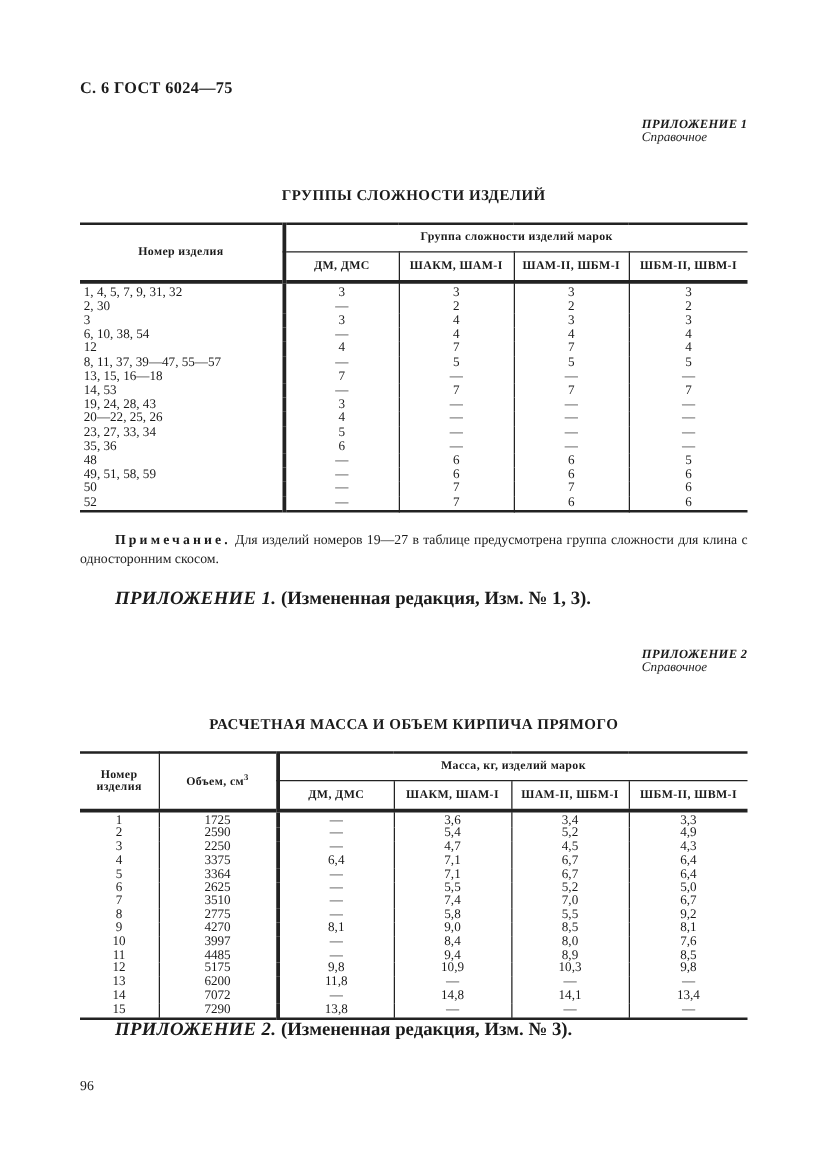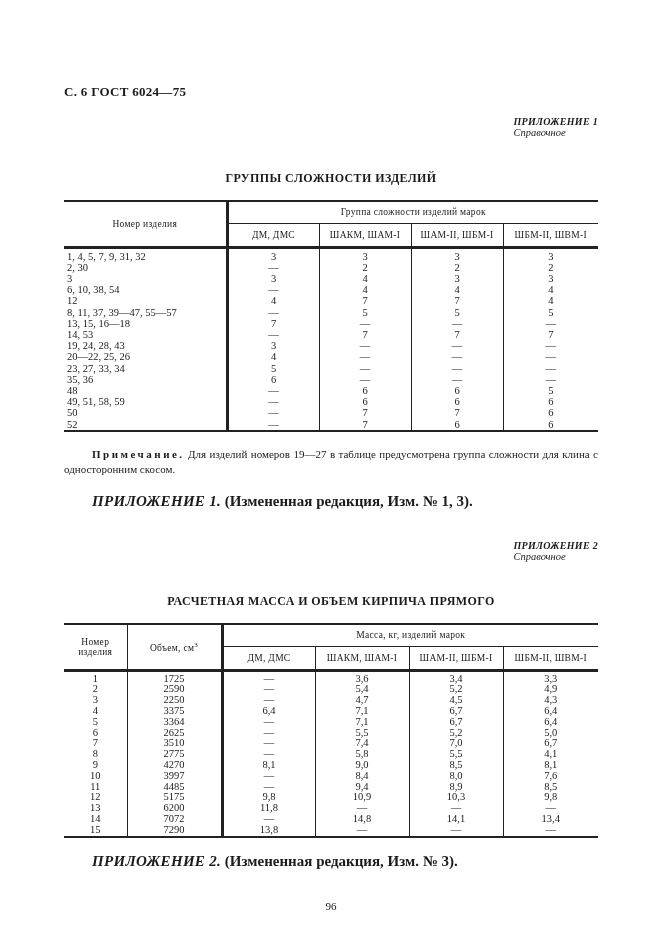--- a/index.html
+++ b/index.html
@@ -3,39 +3,39 @@
 <meta charset="utf-8">
 <style>
   * { margin:0; padding:0; box-sizing:border-box; }
   html,body { background:#ffffff; }
   body {
     width:661px; height:936px;
     font-family:"Liberation Serif", serif;
     color:#1b1b1b;
     overflow:hidden;
   }
-  .page { width:534px; margin-left:64px; padding-top:84px; position:relative; }
+  .page { width:534px; margin-left:64px; padding-top:62px; position:relative; }
 
   .doc-header { font-size:13px; font-weight:bold; letter-spacing:.3px; }
 
   .appendix-block { display:flex; justify-content:flex-end; }
   .appendix-inner { text-align:left; }
   .appendix-label { font-size:10px; font-style:italic; font-weight:bold; letter-spacing:.3px; }
   .appendix-type { font-size:10.5px; font-style:italic; }
   .ap1 { margin-top:16px; }
   .ap2 { margin-top:30px; }
 
   .table-title { text-align:center; font-size:12px; font-weight:bold; letter-spacing:.4px; }
   .tt1 { margin-top:33px; }
   .tt2 { margin-top:32px; }
 
   table.gost { border-collapse:collapse; table-layout:fixed; width:534px;
     border-top:2px solid #222; border-bottom:2px solid #222; margin-top:14px; }
   table.gost thead { border-bottom:3px solid #222; }
-  table.gost th { font-weight:normal; font-size:9.5px; letter-spacing:.3px; vertical-align:middle; padding:0; }
+  table.gost th { font-weight:bold; font-size:9.5px; letter-spacing:.3px; vertical-align:middle; padding:0; }
   th.group { border-bottom:1px solid #222; height:22px; }
   th.sub { height:24px; border-right:1px solid #222; }
   th.sub:last-child { border-right:none; }
   .t1 th.stub { border-right:3px solid #222; }
   .t2 th.h-num { border-right:1px solid #222; padding:0 8px; }
   .t2 th.h-vol { border-right:3px solid #222; }
   th.h-vol sup { font-size:7px; }
 
   table.gost tbody td { padding:0; font-size:10.5px; vertical-align:top; }
   .t1 tbody td { height:11.2px; line-height:11.2px; }
@@ -45,25 +45,25 @@
   td.cn { text-align:center; border-right:1px solid #222; }
   td.cn:last-child { border-right:none; }
   td.cnum { text-align:center; border-right:1px solid #222; }
   td.cvol { text-align:center; border-right:3px solid #222; }
 
   .note { margin-top:15px; font-size:11px; line-height:1.38; text-align:justify; text-indent:28px; }
   .note-label { letter-spacing:2.5px;font-weight:bold; }
 
   .revision { font-size:15px; padding-left:28px; }
   .rev1 { margin-top:16px; }
-  .rev2 { margin-top:15px; }
+  .rev2 { }
   .revision .rev-ref { font-style:italic; font-weight:bold; letter-spacing:.3px; }
   .revision .rev-text { font-weight:bold; }
 
-  .page-number { text-align:center; font-size:11px; margin-top:30px; }
+  .page-number { font-size:11px; margin-top:30px; }
 </style>
 </head>
 <body>
 
 <div class="page">
 
   <div class="doc-header">С. 6 ГОСТ 6024—75</div>
 
   <div class="appendix-block ap1">
     <div class="appendix-inner">
@@ -301,21 +301,21 @@
           <td class="cn">7,4</td>
           <td class="cn">7,0</td>
           <td class="cn">6,7</td>
         </tr>
         <tr>
           <td class="cnum">8</td>
           <td class="cvol">2775</td>
           <td class="cn">—</td>
           <td class="cn">5,8</td>
           <td class="cn">5,5</td>
-          <td class="cn">4,1</td>
+          <td class="cn">9,2</td>
         </tr>
         <tr>
           <td class="cnum">9</td>
           <td class="cvol">4270</td>
           <td class="cn">8,1</td>
           <td class="cn">9,0</td>
           <td class="cn">8,5</td>
           <td class="cn">8,1</td>
         </tr>
         <tr>

